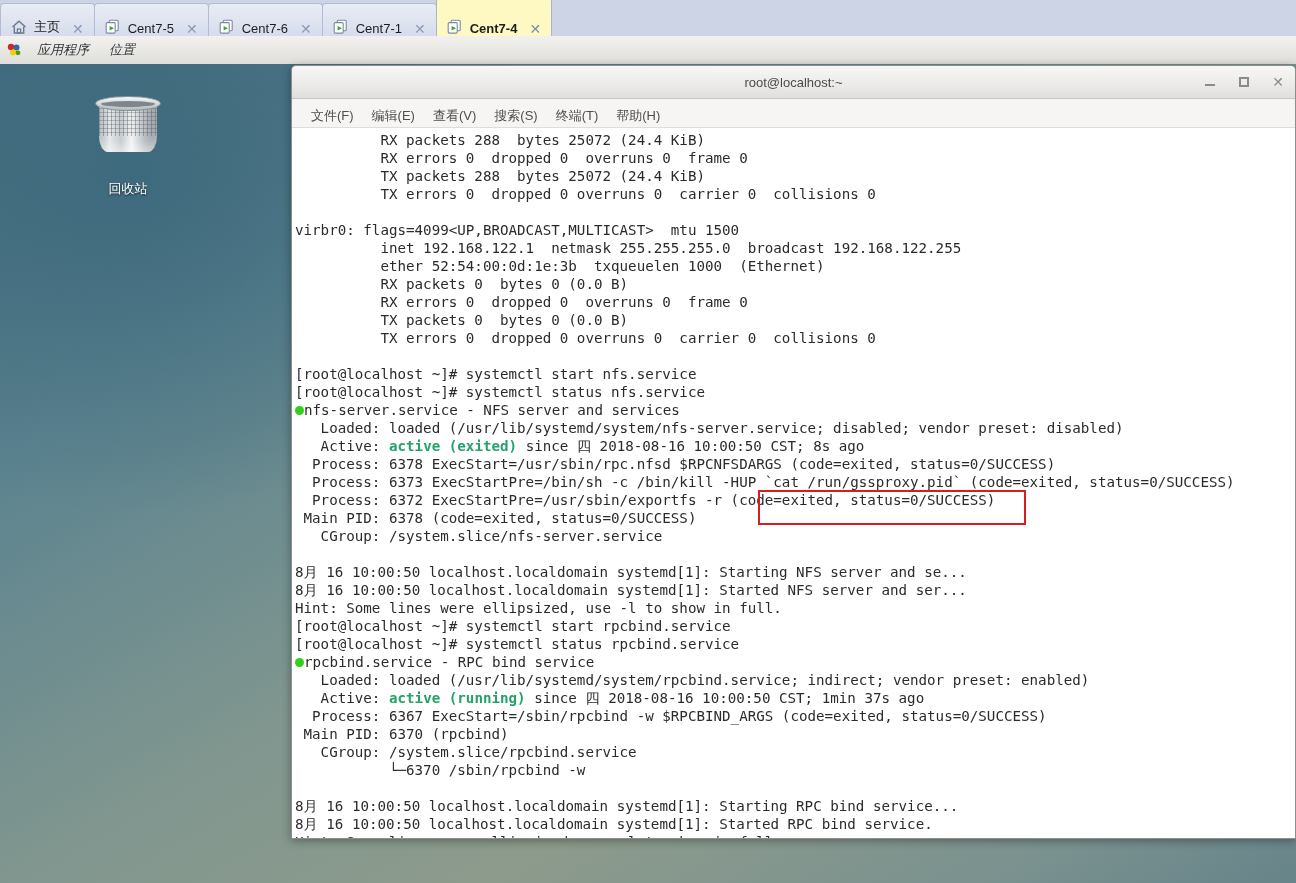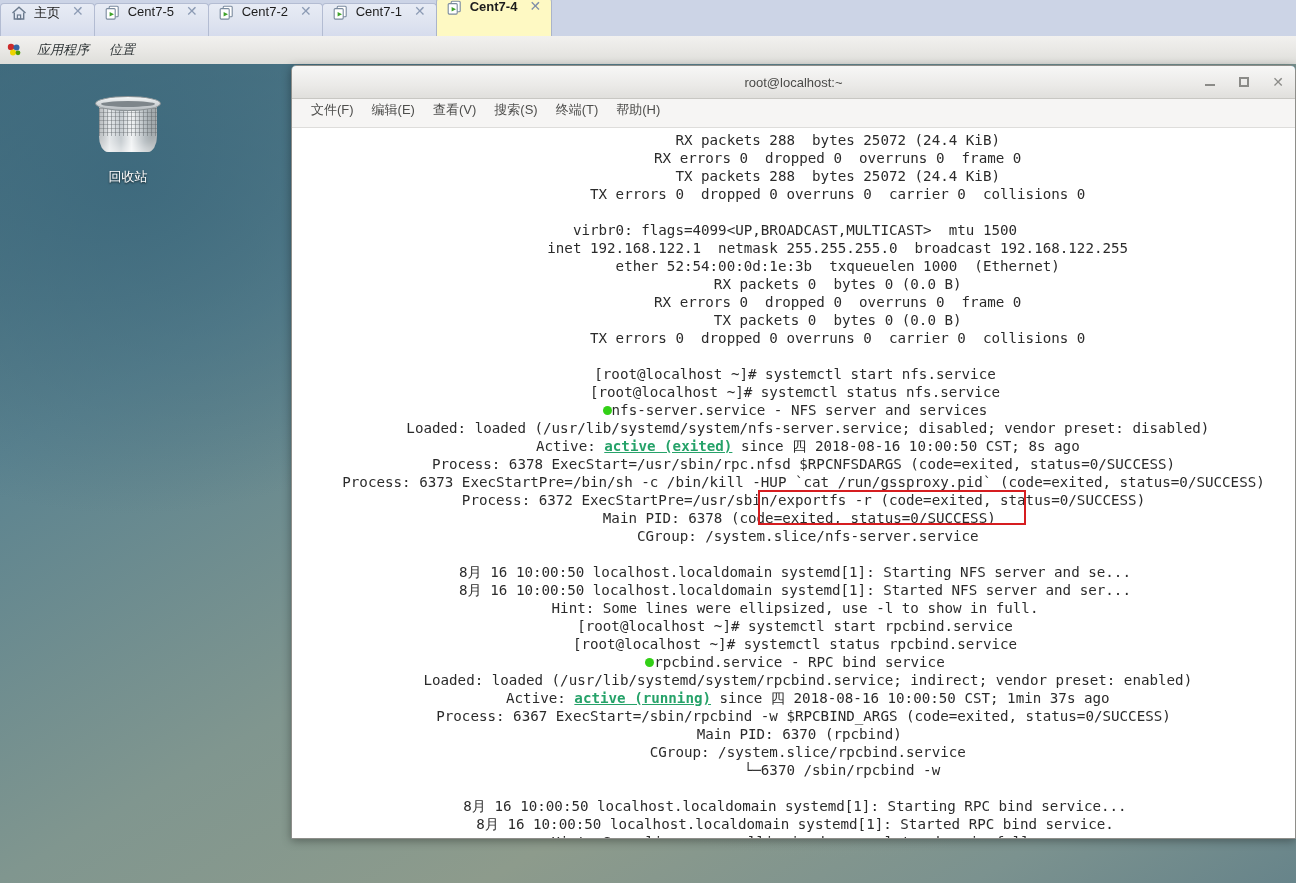--- a/index.html
+++ b/index.html
@@ -26,21 +26,21 @@
     width: 1296px;
     height: 36px;
     background: #ccd4e6;
     display: flex;
     align-items: flex-end;
   }
   .tab {
     position: relative;
     height: 33px;
     display: flex;
-    align-items: flex-start;
+    align-items: flex-end;
     padding: 0 8px 0 9px;
     box-sizing: border-box;
     background: linear-gradient(to bottom, #e8ecf5 0%, #dfe4f0 55%, #d6dced 100%);
     border: 1px solid #b3bcd2;
     border-bottom: none;
     border-top-left-radius: 4px;
     border-top-right-radius: 4px;
     margin-right: -1px;
     font-size: 13px;
     color: #1c1c1c;
@@ -108,21 +108,21 @@
 
   .desk-icon {
     position: absolute;
     width: 112px;
     text-align: center;
     color: #ffffff;
     font-size: 13px;
     text-shadow: 0 1px 2px rgba(0,0,0,0.75);
   }
   .desk-icon .glyph { height: 74px; position: relative; }
-  .desk-icon .caption { margin-top: 4px; }
+  .desk-icon .caption { margin-top: 16px; }
 
   
   .trash-body {
     position: absolute;
     left: 50%; top: 12px;
     margin-left: -29px;
     width: 58px; height: 50px;
     background: linear-gradient(to right, #a9aeb1 0%, #e5e8ea 18%, #c6ccd0 38%, #f2f4f5 56%, #b9c0c4 78%, #8f9699 100%);
     border-radius: 4px 4px 9px 9px / 4px 4px 16px 16px;
     box-shadow: inset 0 -6px 8px rgba(255,255,255,0.45);
@@ -250,51 +250,50 @@
     font-family: "DejaVu Sans", sans-serif;
     line-height: 1;
   }
   .min-glyph { width: 10px; height: 2px; background: #8b8b88; margin-top: 6px; }
   .max-glyph { width: 10px; height: 10px; border: 2px solid #8b8b88; box-sizing: border-box; }
 
   .term-menubar {
     height: 28px;
     background: #f6f5f4;
     display: flex;
-    align-items: flex-start;
+    align-items: flex-end;
     padding-left: 10px;
     font-size: 13px;
     color: #4e4e4c;
     border-bottom: 1px solid #dedddb;
   }
   .term-menubar .mi { padding: 0 9px; line-height: 22px; }
 
   .term-body {
     position: relative;
     height: 745px;
     background: #ffffff;
     overflow: hidden;
     padding: 3px 0 0 2px;
     box-sizing: border-box;
-    text-align: center;
   }
   .term-lines {
     font-family: "DejaVu Sans Mono", monospace;
     font-size: 14.2px;
     line-height: 18px;
     color: #2b2b2b;
     white-space: pre;
     letter-spacing: 0px;
   }
   .term-lines .ln {
     height: 18px;
     padding-left: 1px;
     white-space: pre;
   }
-  .grn { color: #26a269; font-weight: bold; text-decoration: underline; }
+  .grn { color: #26a269; font-weight: bold; }
   .dot {
     display: inline-block;
     width: 9px; height: 9px;
     border-radius: 50%;
     background: #33d017;
     vertical-align: middle;
     position: relative;
     top: -1px;
   }
   .cursor {
@@ -338,21 +337,21 @@
           </svg></span>
         <span class="tab-label">Cent7-5</span>
         <span class="tab-close">✕</span>
       </div>
       <div class="tab">
         <span class="tab-icon"><svg width="18" height="18" viewBox="0 0 18 18">
             <rect x="5.2" y="2.2" width="9" height="10.5" rx="1" fill="#ffffff" stroke="#7b8b9e" stroke-width="1.1"></rect>
             <rect x="2.2" y="4.6" width="9" height="10.5" rx="1" fill="#ffffff" stroke="#7b8b9e" stroke-width="1.1"></rect>
             <path d="M5.6 8 L10 10.3 L5.6 12.6 Z" fill="#3fa32a"></path>
           </svg></span>
-        <span class="tab-label">Cent7-2</span>
+        <span class="tab-label">Cent7-6</span>
         <span class="tab-close">✕</span>
       </div>
       <div class="tab">
         <span class="tab-icon"><svg width="18" height="18" viewBox="0 0 18 18">
             <rect x="5.2" y="2.2" width="9" height="10.5" rx="1" fill="#ffffff" stroke="#7b8b9e" stroke-width="1.1"></rect>
             <rect x="2.2" y="4.6" width="9" height="10.5" rx="1" fill="#ffffff" stroke="#7b8b9e" stroke-width="1.1"></rect>
             <path d="M5.6 8 L10 10.3 L5.6 12.6 Z" fill="#3fa32a"></path>
           </svg></span>
         <span class="tab-label">Cent7-1</span>
         <span class="tab-close">✕</span>

